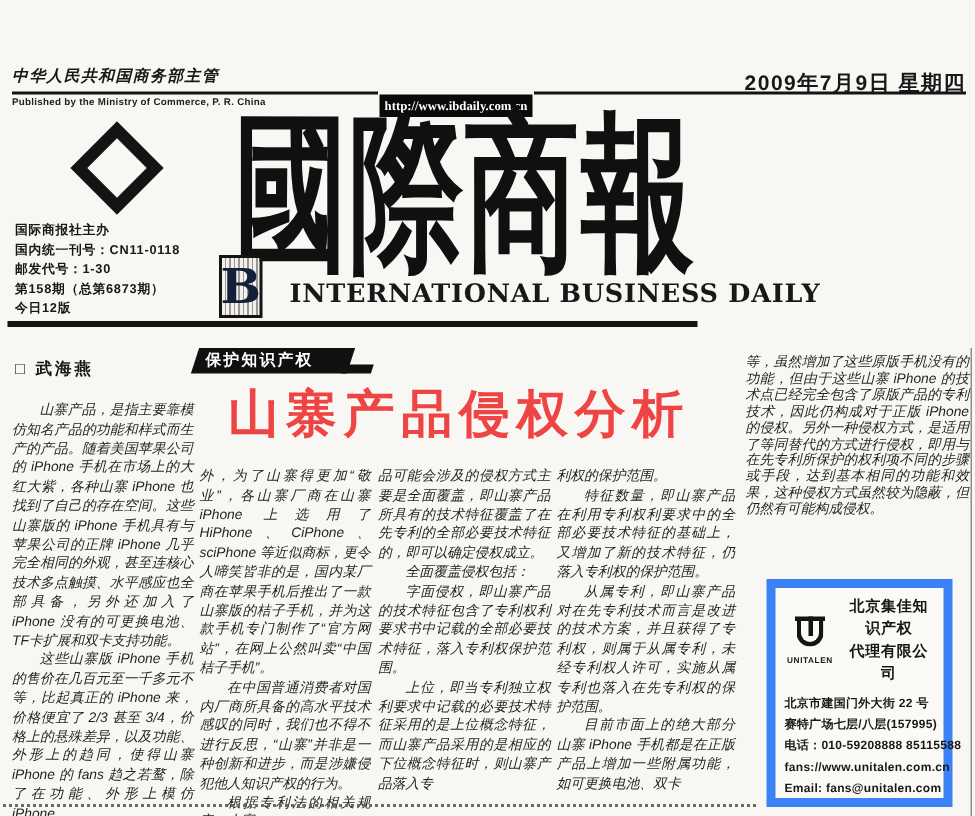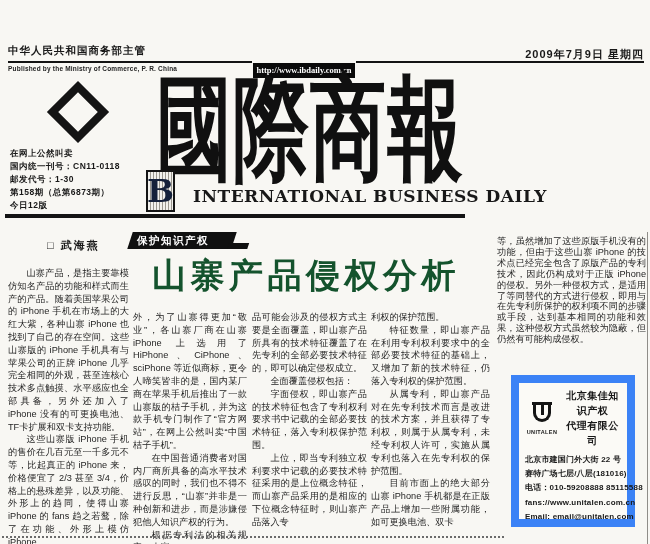--- a/index.html
+++ b/index.html
@@ -1,62 +1,62 @@
 <!DOCTYPE html>
 <html><head>
 <meta charset="utf-8">
 <style>
   html,body{margin:0;padding:0;}
   body{width:650px;height:544px;background:#dddbd6;font-family:"Liberation Sans","DejaVu Sans",sans-serif;}
   #page{position:relative;width:650px;height:544px;background:#f8f7f3;overflow:hidden;color:#181818;}
   .abs{position:absolute;}
 
   
-  .supervisor{left:8px;top:44px;font-size:10.5px;font-weight:bold;letter-spacing:1px;}
+  .supervisor{left:8px;top:44px;font-size:10.5px;font-weight:bold;letter-spacing:1px;font-style:italic;}
   .rule-left{left:8px;top:61px;width:244px;height:2px;background:#141414;}
   .rule-right{left:356px;top:61px;width:288px;height:2px;background:#141414;}
   .publisher-en{left:8px;top:65px;font-size:6.5px;font-weight:bold;letter-spacing:0.2px;color:#222;}
-  .date{right:6px;top:47px;font-size:11px;font-weight:bold;letter-spacing:1px;}
+  .date{right:6px;top:47px;font-size:14px;font-weight:bold;letter-spacing:1px;}
   .url-box{left:253px;top:63px;width:102px;height:15px;background:#0a0a0a;color:#fff;
            font-size:8.5px;font-weight:bold;line-height:15px;text-align:center;font-family:Liberation Serif, serif;}
   .diamond{left:56px;top:90px;width:28px;height:28px;border:8px solid #141414;transform:rotate(45deg);}
   .pub-info{left:10px;top:147px;font-size:8.5px;font-weight:bold;line-height:13px;letter-spacing:0.5px;}
   .pub-info div{margin:0;}
   .masthead-cn{left:156px;top:72px;width:306px;display:block;
                font-family:"DejaVu Serif","Liberation Serif",serif;font-weight:bold;
                font-size:76px;line-height:1;letter-spacing:1px;white-space:nowrap;
                transform:scaleY(1.5);transform-origin:top left;color:#101010;}
   .masthead-b{left:146px;top:170px;width:29px;height:42px;border:2px solid #141414;box-sizing:border-box;
               background:repeating-linear-gradient(90deg,#f2f1ed 0 2px,#9a978f 2px 3px);
               display:flex;align-items:center;justify-content:center;
               font-family:"DejaVu Serif",serif;font-size:32px;font-weight:bold;color:#14203a;}
   .masthead-en{left:181px;top:186px;font-size:17px;font-family:"DejaVu Serif","Liberation Serif",serif;
                font-weight:bold;letter-spacing:0.5px;white-space:nowrap;margin-left:12px;}
   .thick-bar{left:5px;top:214px;width:460px;height:4px;background:#141414;}
 
   
-  .author{left:10px;top:238px;font-size:11px;font-weight:bold;letter-spacing:2px;margin-left:37px;}
+  .author{left:10px;top:238px;font-size:11px;font-weight:bold;letter-spacing:2px;}
   .tag-band{left:130px;top:232px;width:104px;height:17px;background:#101010;transform:skewX(-18deg);}
   .tag-band::after{content:"";position:absolute;right:-16px;bottom:0;width:20px;height:6px;background:#101010;}
   .tag-text{display:block;transform:skewX(18deg);color:#fff;font-size:10.5px;font-weight:bold;
             letter-spacing:1.5px;line-height:17px;padding-left:7px;white-space:nowrap;}
-  .title{left:152px;top:253px;font-size:34px;font-weight:bold;letter-spacing:4.5px;white-space:nowrap;color:#14532d;}
+  .title{left:152px;top:253px;font-size:34px;font-weight:bold;letter-spacing:4.5px;white-space:nowrap;color:#ef4444;}
 
   
-  .col{position:absolute;text-align:justify;color:#1f1f1f;}
+  .col{position:absolute;text-align:justify;color:#1f1f1f;font-style:italic;}
   .col p{margin:0;text-indent:2em;}
   .col.cont p:first-child{text-indent:0;}
   #col1{left:8px;  top:267px;width:121px;font-size:9.2px;line-height:12.8px;}
   #col2{left:133px;top:311px;width:114px;font-size:9.2px;line-height:12.8px;}
   #col3{left:252px;top:311px;width:115px;font-size:9.2px;line-height:12.8px;}
   #col4{left:371px;top:311px;width:119px;font-size:9.2px;line-height:12.8px;}
   #col5{left:497px;top:236px;width:149px;font-size:9.2px;line-height:10.9px;}
 
   
-  .ad-box{left:511px;top:375px;width:124px;height:152px;border:8px solid #3b82f6;box-sizing:border-box;
+  .ad-box{left:511px;top:386px;width:124px;height:152px;border:6px solid #3b82f6;box-sizing:border-box;
           background:#fbfaf6;padding:5px 6px 4px 6px;}
   .ad-head{display:flex;align-items:center;gap:5px;}
   .u-logo{width:34px;flex:0 0 34px;text-align:center;}
   .u-mark{position:relative;width:24px;height:25px;margin:0 auto;}
   .u-top{position:absolute;left:2px;top:0;width:20px;height:3px;background:#141414;}
   .u-stem{position:absolute;left:10.5px;top:0;width:3px;height:13px;background:#141414;}
   .u-cup{position:absolute;left:3px;top:3px;width:12px;height:14px;border:3px solid #141414;border-top:none;
          border-radius:0 0 9px 9px;}
   .u-logo-text{font-size:5.5px;font-weight:bold;letter-spacing:0.4px;margin-top:2px;}
   .ad-company{flex:1;text-align:center;font-size:10px;font-weight:bold;line-height:15px;letter-spacing:0.5px;}
@@ -74,21 +74,21 @@
 
   <div class="abs supervisor">中华人民共和国商务部主管</div>
   <div class="abs rule-left"></div>
   <div class="abs rule-right"></div>
   <div class="abs publisher-en">Published by the Ministry of Commerce, P. R. China</div>
   <div class="abs date">2009年7月9日  星期四</div>
   <div class="abs url-box">http://www.ibdaily.com.cn</div>
   <div class="abs diamond"></div>
 
   <div class="abs pub-info">
-      <div>在网上公然叫卖</div>
+      <div>国际商报社主办</div>
       <div>国内统一刊号：CN11-0118</div>
       <div>邮发代号：1-30</div>
       <div>第158期（总第6873期）</div>
       <div>今日12版</div>
     </div>
 
   <div class="abs masthead-cn">國際商報</div>
   <div class="abs masthead-b">B</div>
   <div class="abs masthead-en">INTERNATIONAL BUSINESS DAILY</div>
   <div class="abs thick-bar"></div>
@@ -137,22 +137,22 @@
         </div>
         <div class="u-logo-text">UNITALEN</div>
       </div>
       <div class="ad-company">
         <div>北京集佳知识产权</div>
         <div>代理有限公司</div>
       </div>
     </div>
     <div class="ad-lines">
       <div>北京市建国门外大街 22 号</div>
-      <div>赛特广场七层/八层(181016)</div>
+      <div>赛特广场七层/八层(157995)</div>
       <div>电话：010-59208888  85115588</div>
       <div>fans://www.unitalen.com.cn</div>
-      <div>Email: email@unitalen.com</div>
+      <div>Email: fans@unitalen.com</div>
     </div>
   </div>
 
   <div class="abs dotted-divider"></div>
   <div class="abs edge-line"></div>
 </div>
 
 </body></html>

